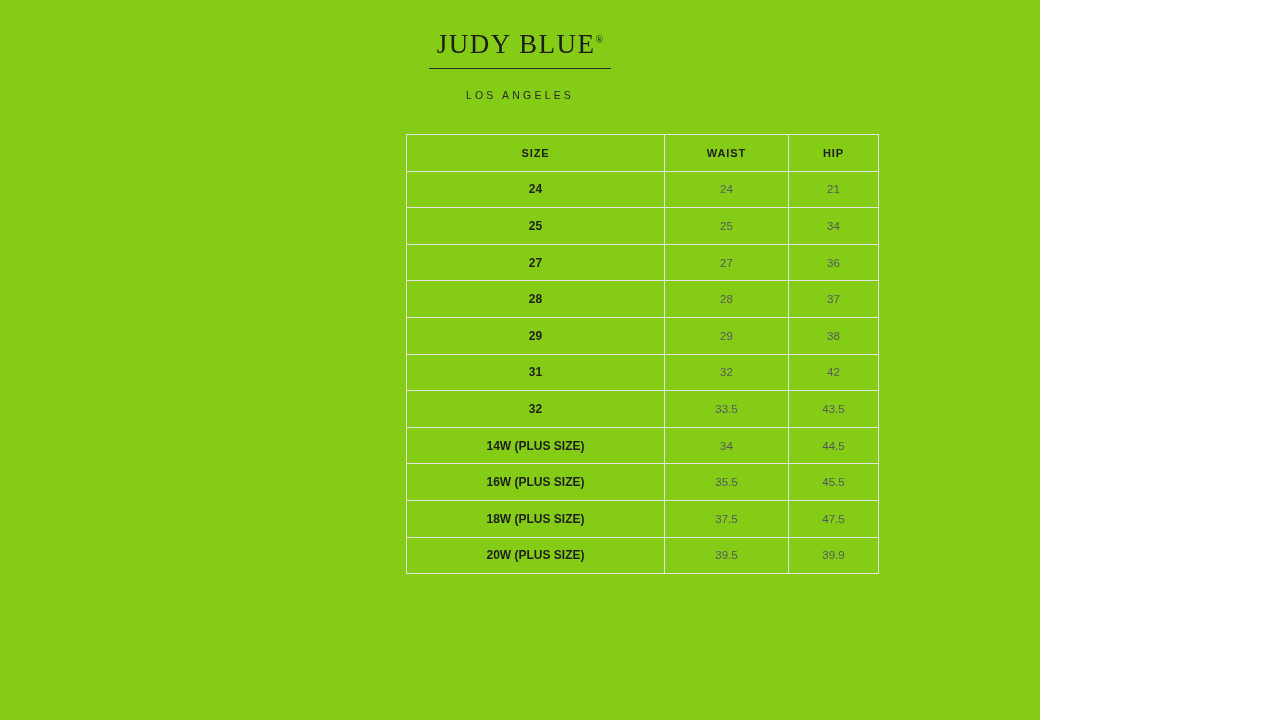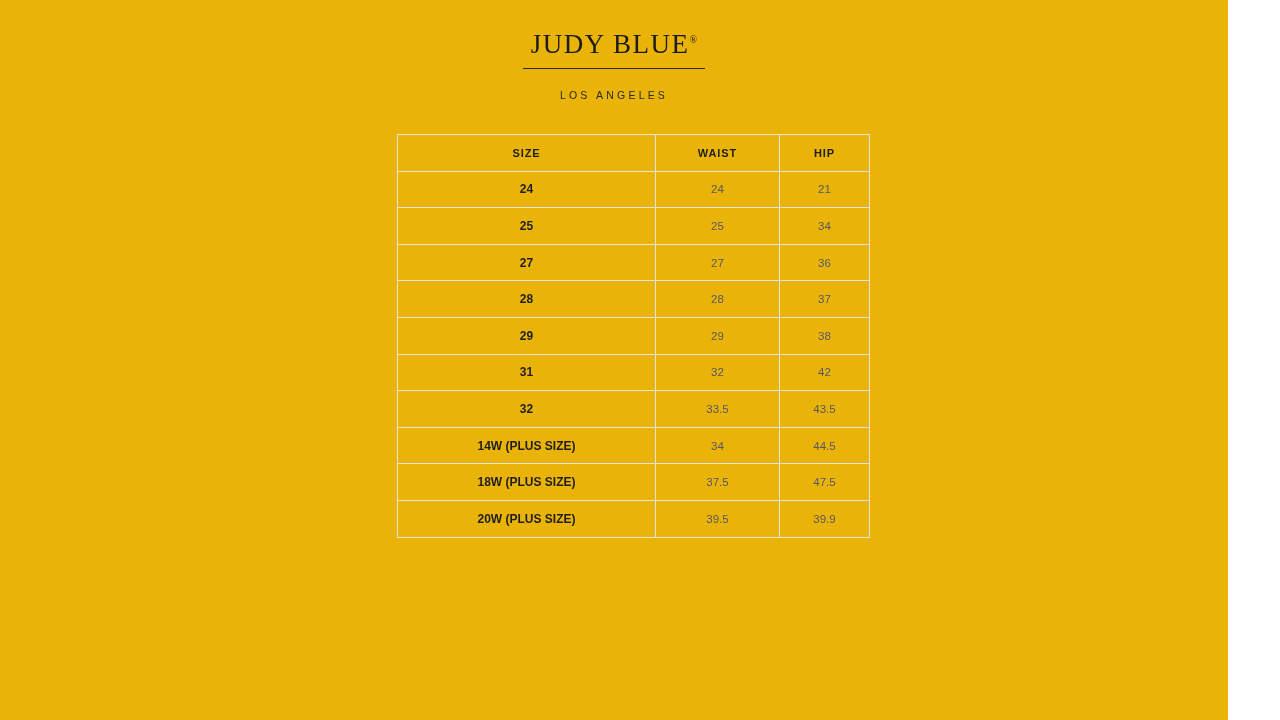--- a/index.html
+++ b/index.html
@@ -6,23 +6,23 @@
     margin: 0;
     padding: 0;
     width: 1280px;
     height: 720px;
     background: #ffffff;
     font-family: "Liberation Sans", sans-serif;
   }
 
   .page {
     position: relative;
-    width: 1228px;
+    width: 1040px;
     height: 720px;
-    background: #eab308;
+    background: #84cc16;
     overflow: hidden;
   }
 
   
   .brand {
     width: 100%;
     text-align: center;
     padding-top: 30px;
   }
 
@@ -53,21 +53,21 @@
     margin-top: 20px;
     font-family: "Liberation Sans", sans-serif;
     font-size: 10.5px;
     letter-spacing: 3.2px;
     color: #2a2a2a;
   }
 
   
   .table-wrap {
     position: absolute;
-    left: 397px;
+    left: 406px;
     top: 134px;
     width: 472px;
   }
 
   table.size-chart {
     border-collapse: collapse;
     width: 472px;
     table-layout: fixed;
   }
 
@@ -165,20 +165,25 @@
           <td class="size-cell">32</td>
           <td class="num-cell">33.5</td>
           <td class="num-cell">43.5</td>
         </tr>
         <tr>
           <td class="size-cell">14W (PLUS SIZE)</td>
           <td class="num-cell">34</td>
           <td class="num-cell">44.5</td>
         </tr>
         <tr>
+          <td class="size-cell">16W (PLUS SIZE)</td>
+          <td class="num-cell">35.5</td>
+          <td class="num-cell">45.5</td>
+        </tr>
+        <tr>
           <td class="size-cell">18W (PLUS SIZE)</td>
           <td class="num-cell">37.5</td>
           <td class="num-cell">47.5</td>
         </tr>
         <tr>
           <td class="size-cell">20W (PLUS SIZE)</td>
           <td class="num-cell">39.5</td>
           <td class="num-cell">39.9</td>
         </tr>
       </tbody>

